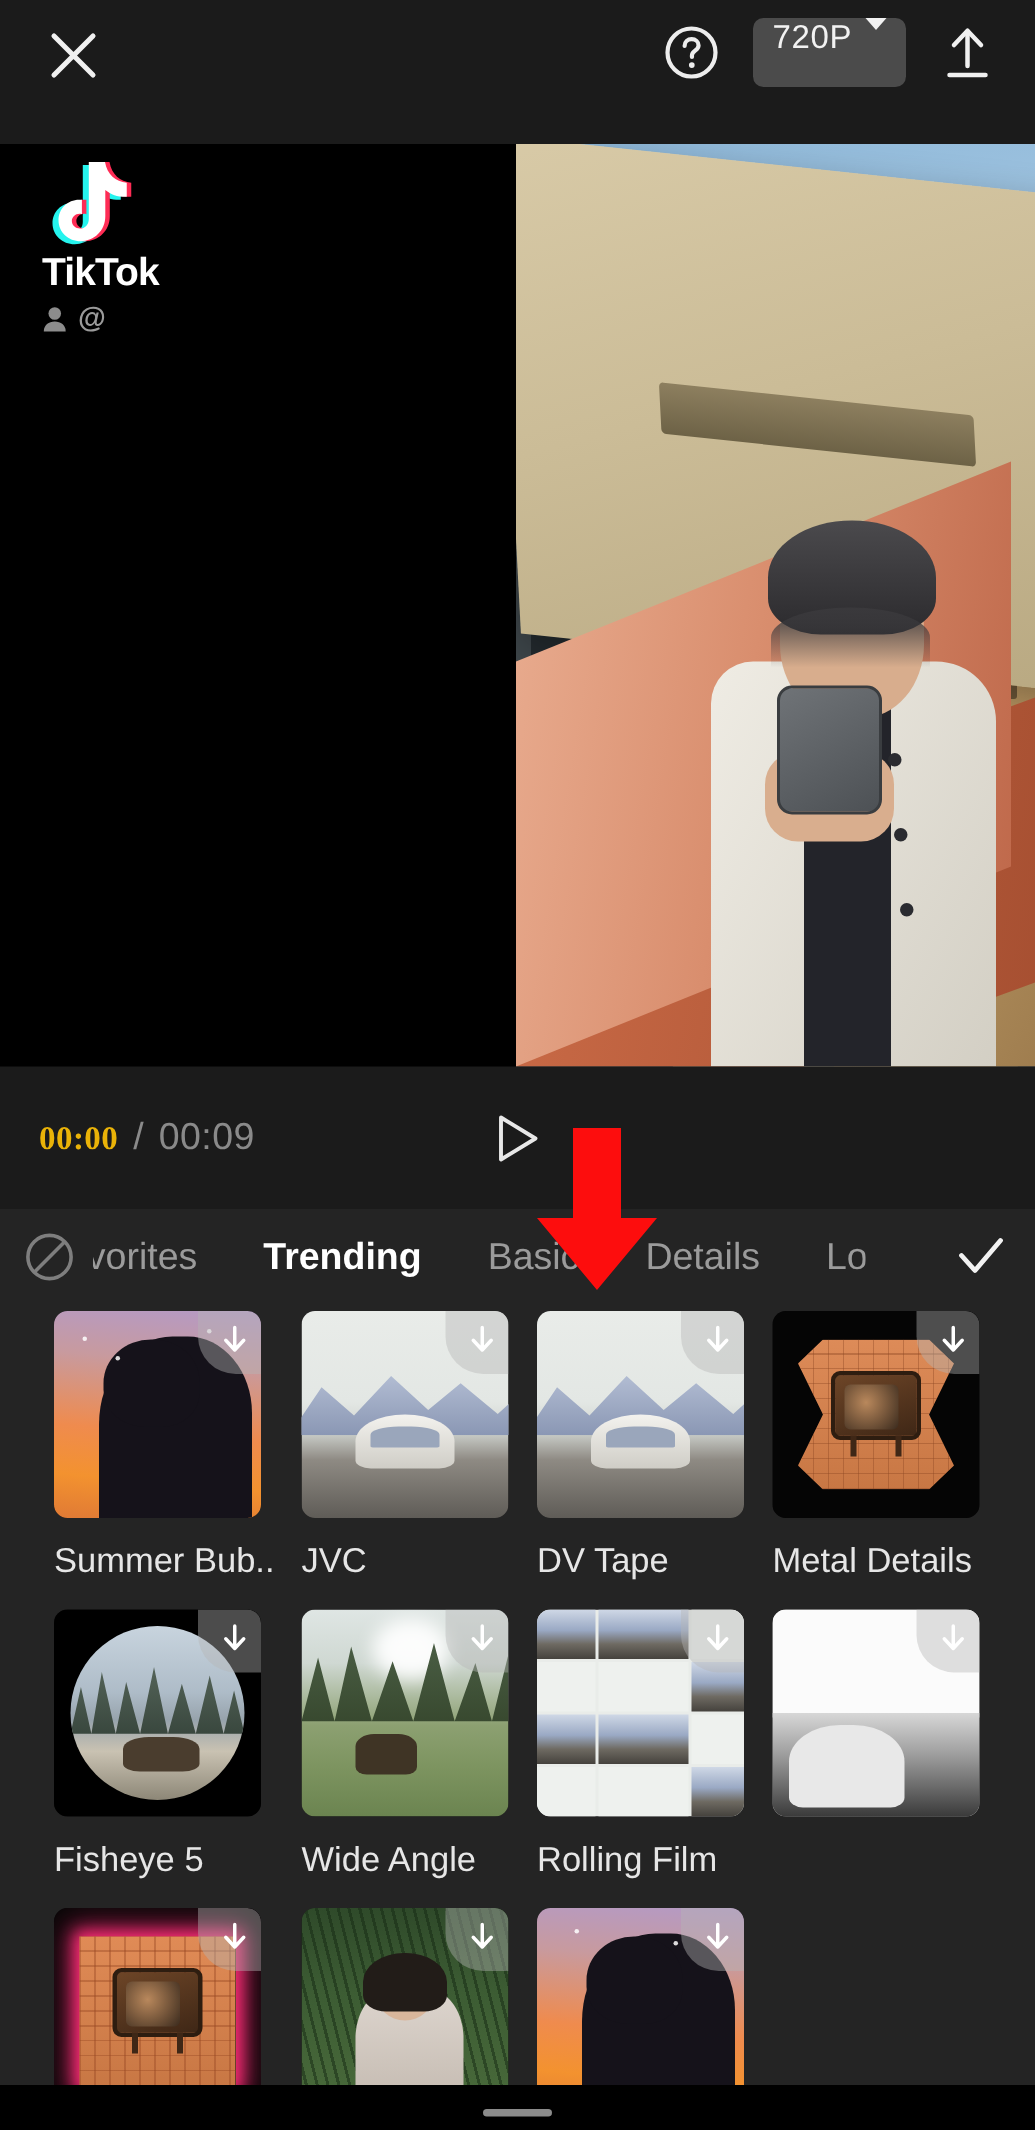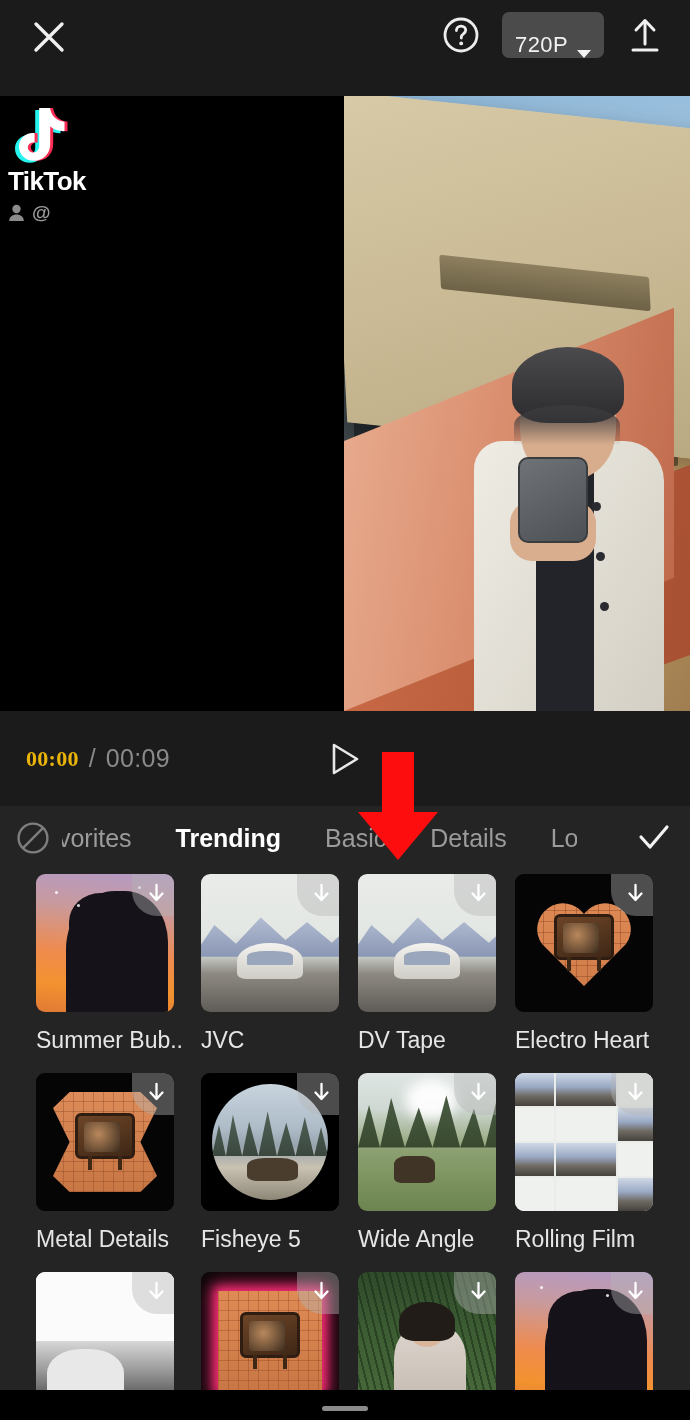--- a/index.html
+++ b/index.html
@@ -9,30 +9,30 @@
   
   .topbar{
     position:relative; height:96px; background:#1b1b1b;
     display:flex; align-items:flex-start; padding:8px 22px 0 22px;
   }
   .close-btn{ width:54px; height:54px; display:flex; align-items:center; justify-content:center; margin-top:2px;}
   .topbar-right{ margin-left:auto; display:flex; align-items:center; gap:18px; margin-top:4px;}
   .help-btn{ width:46px; height:46px; display:flex;align-items:center;justify-content:center;}
   .res-btn{
     background:#4b4b4b; border-radius:7px; height:46px; padding:0 13px;
-    display:flex; align-items:flex-end; gap:9px;
+    display:flex; align-items:flex-start; gap:9px;
     font-size:22px; font-weight:400; color:#f2f2f2; letter-spacing:.4px;
   }
   .caret{ width:0;height:0;border-left:7px solid transparent;border-right:7px solid transparent;border-top:8px solid #f2f2f2; }
   .upload-btn{ width:46px;height:46px;display:flex;align-items:center;justify-content:center;}
 
   
   .stage{ position:relative; height:615px; background:#000; display:flex; }
   .stage-left{ width:344px; height:100%; background:#000; position:relative; }
-  .watermark{ position:absolute; left:8px; top:8px; width:120px; }
+  .watermark{ position:absolute; left:28px; top:8px; width:120px; }
   .wm-logo{ width:58px;height:60px; position:relative; margin-left:6px;}
   .wm-text{ font-size:26px; font-weight:700; letter-spacing:-.6px; margin-top:2px; color:#fff;}
   .wm-handle{ display:flex; align-items:center; gap:7px; margin-top:5px; color:#8c8c8c;}
   .wm-handle .at{ font-size:19px; font-weight:700; color:#9a9a9a;}
 
   .stage-video{ width:346px; height:100%; position:relative; overflow:hidden; background:#6f6a5c; }
   .sky{ position:absolute; inset:0;
         background:linear-gradient(170deg,#8fb9da 0%,#a9c9e2 28%,#cfdeea 50%,#b6cfe2 70%,#93b4d2 100%); }
   .cloud{ position:absolute; background:rgba(255,255,255,.75); border-radius:50%; filter:blur(9px); }
   .awning{
@@ -375,39 +375,20 @@
           <div class="t-car-win"></div>
         <div class="dl">
           <svg width="19" height="21" viewBox="0 0 19 21">
               <path d="M9.5 2 V16 M3.5 10.5 L9.5 17 L15.5 10.5" stroke="#fff" stroke-width="2.3" fill="none" stroke-linecap="round" stroke-linejoin="round"></path>
             </svg>
         </div>
       </div>
       <div class="cell-label">DV Tape</div>
     </div>
 
-    <div class="cell">
-      <div class="thumb">
-        <div class="t-blk"></div>
-        <div class="t-heart">
-            <div class="t-heart-fill"></div>
-          </div>
-        <div class="t-tv">
-            <div class="t-tv-sc"></div>
-            <div class="t-tv-leg" style="left:10px;"></div>
-            <div class="t-tv-leg" style="right:10px;"></div>
-          </div>
-        <div class="dl">
-          <svg width="19" height="21" viewBox="0 0 19 21">
-              <path d="M9.5 2 V16 M3.5 10.5 L9.5 17 L15.5 10.5" stroke="#fff" stroke-width="2.3" fill="none" stroke-linecap="round" stroke-linejoin="round"></path>
-            </svg>
-        </div>
-      </div>
-      <div class="cell-label">Electro Heart</div>
-    </div>
 
     <div class="cell">
       <div class="thumb">
         <div class="t-blk"></div>
           <div class="t-chain"></div>
         <div class="t-tv">
             <div class="t-tv-sc"></div>
             <div class="t-tv-leg" style="left:10px;"></div>
             <div class="t-tv-leg" style="right:10px;"></div>
           </div>

